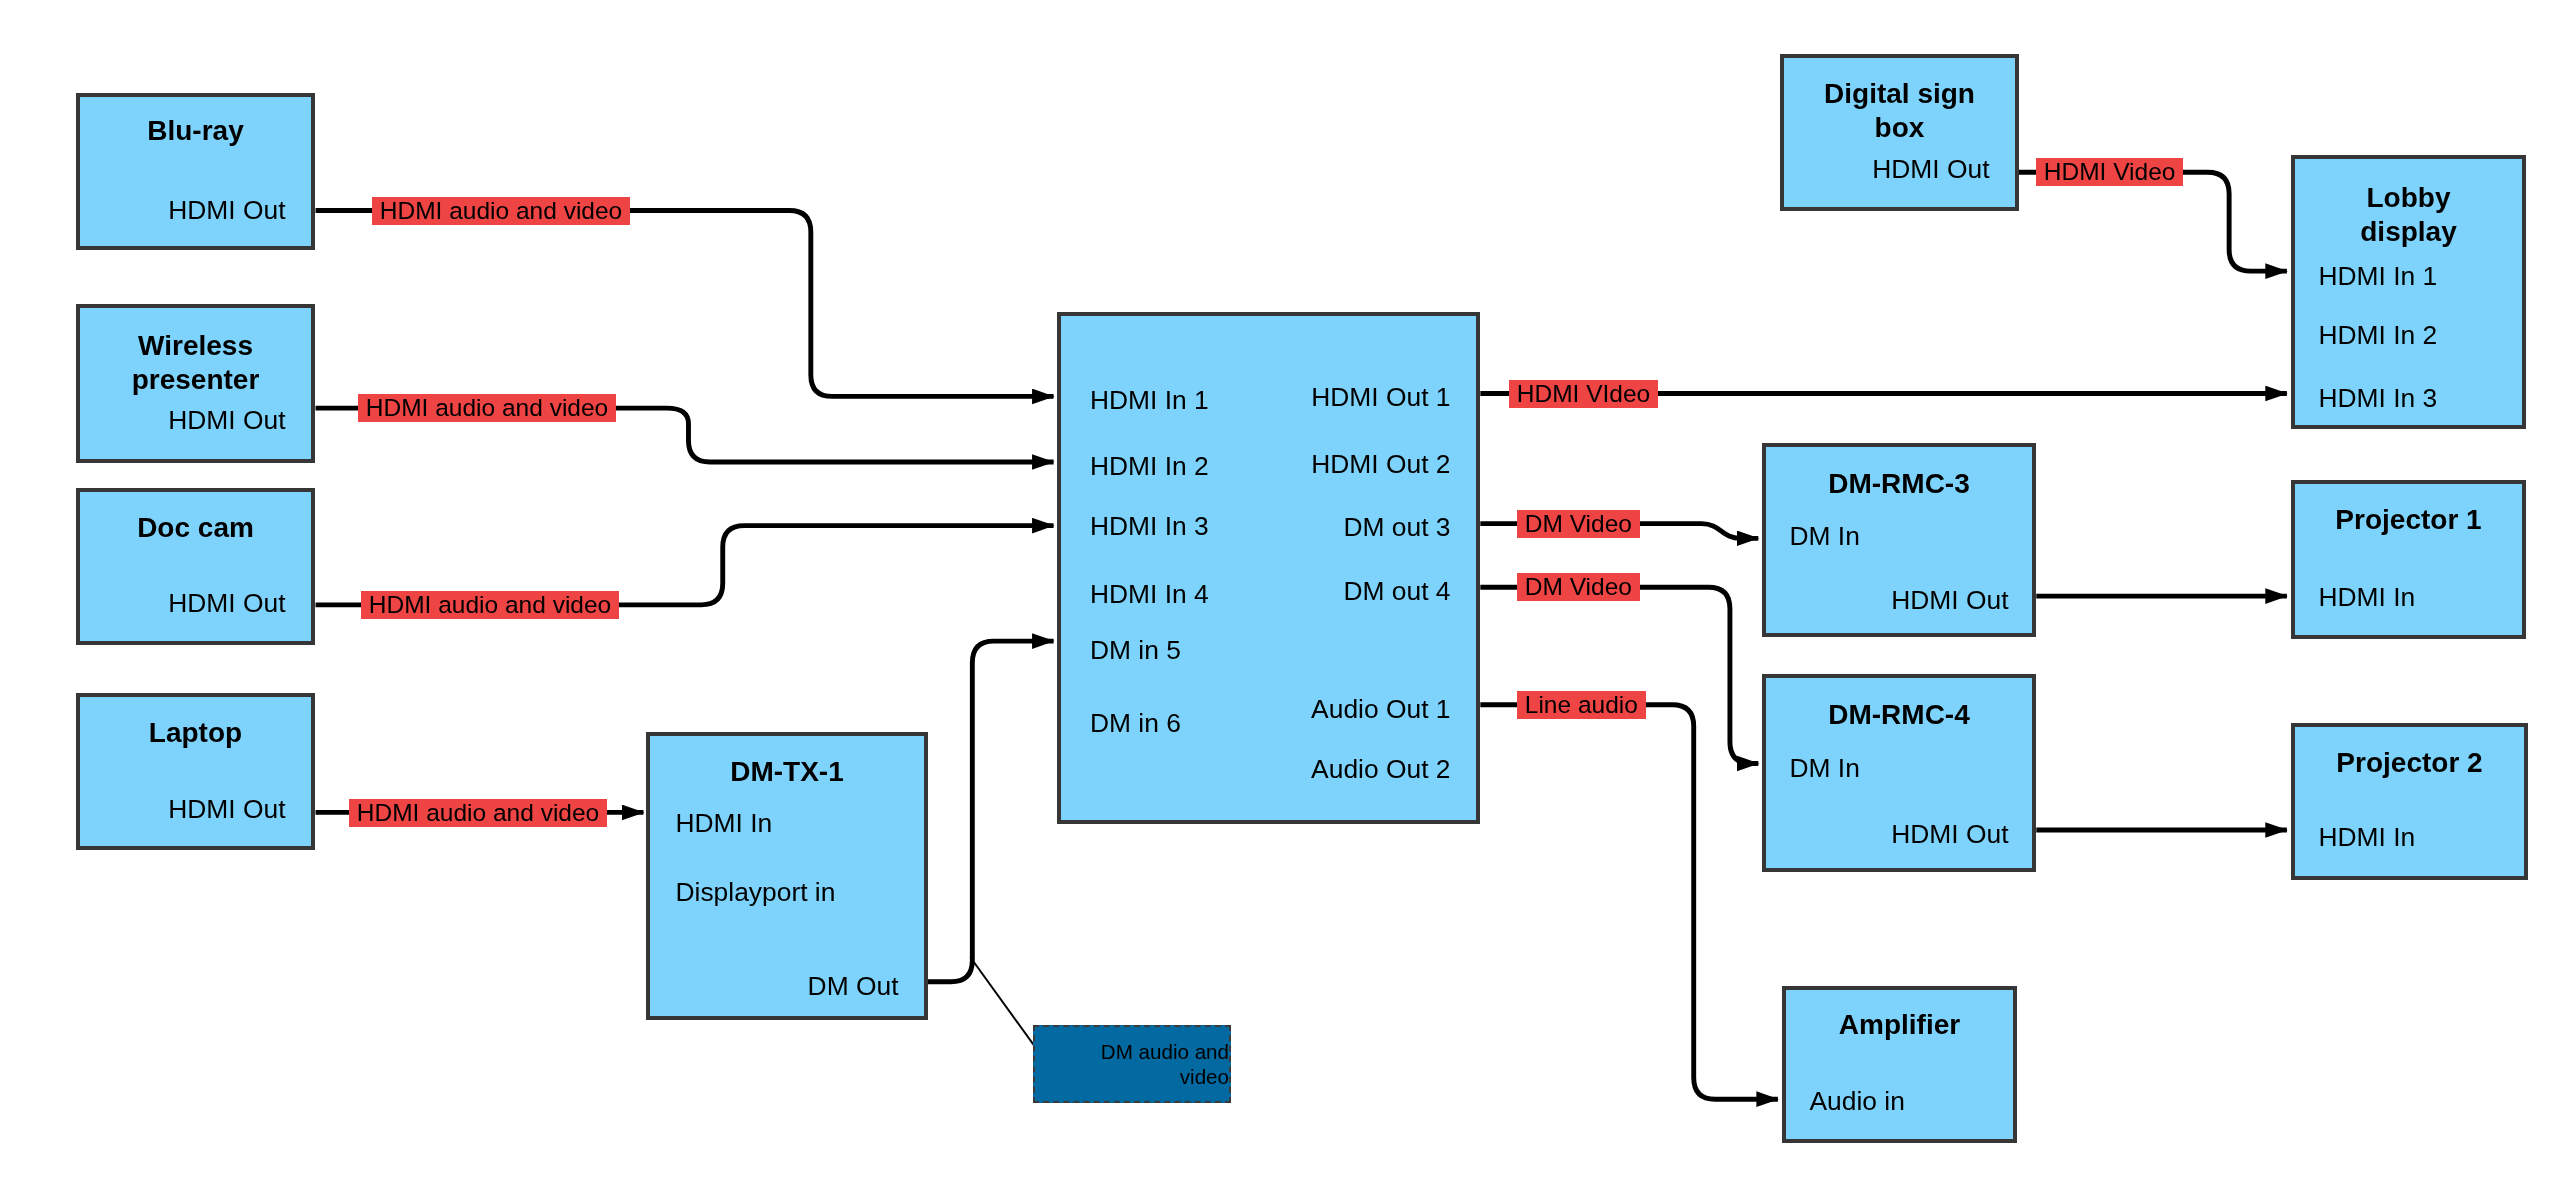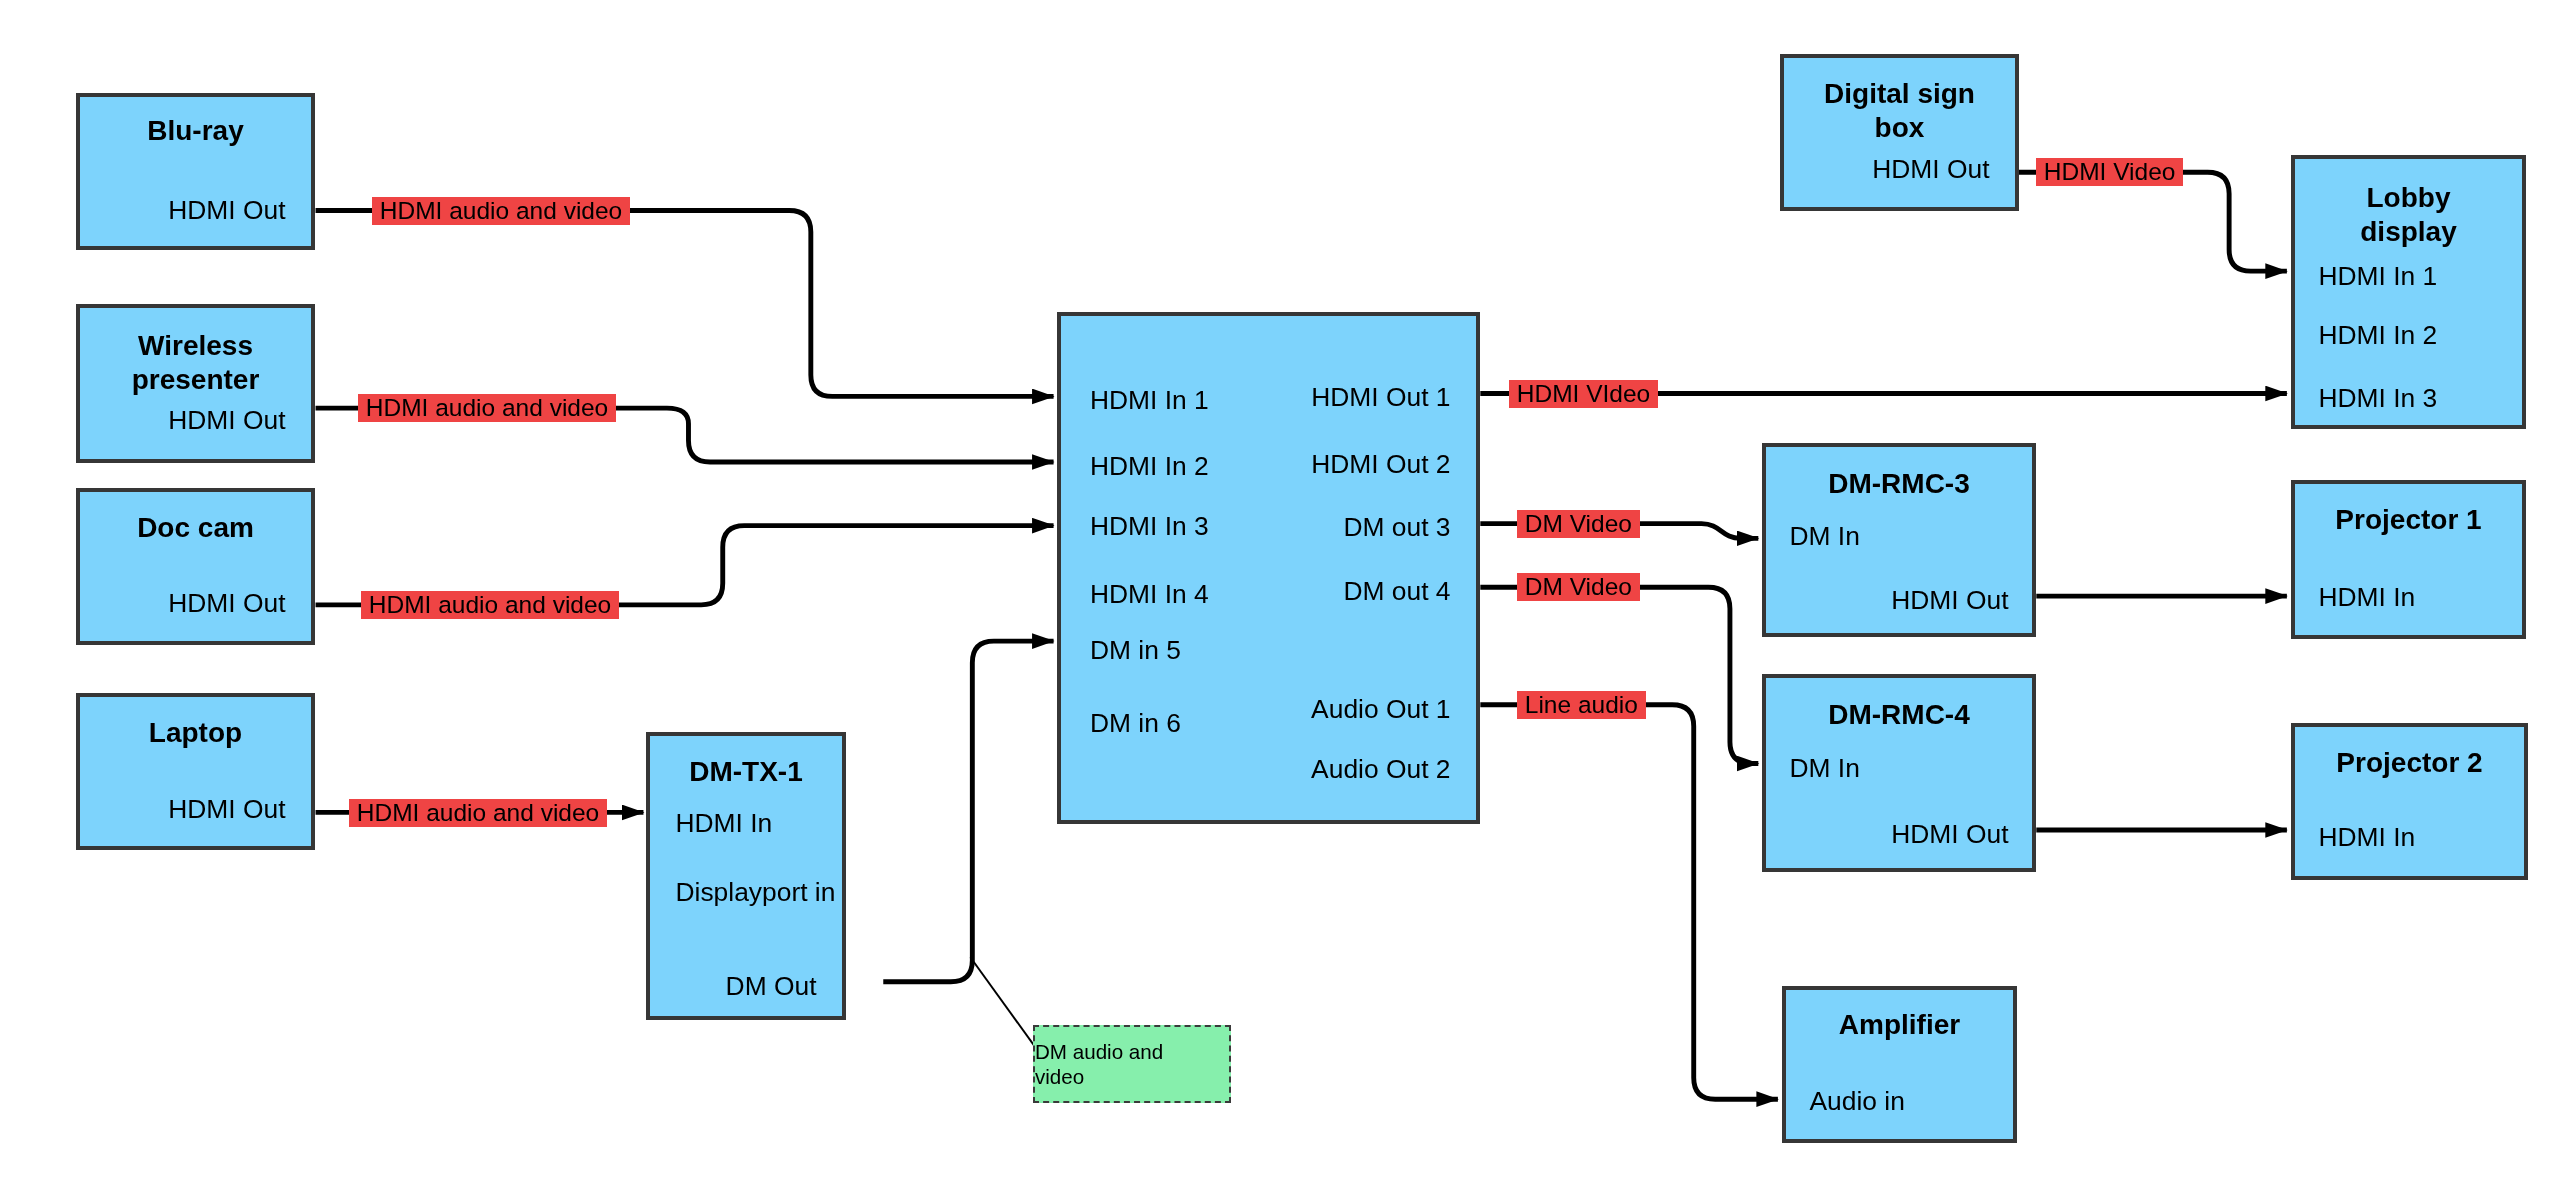--- a/index.html
+++ b/index.html
@@ -42,33 +42,33 @@
     padding:0 7.8px;
     font-size:24.5px;
     white-space:nowrap;
     z-index:3;
   }
   .callout{
     position:absolute;
     left:1033px;top:1025px;
     width:198px;height:78px;
     border:2px dashed #3a3a3a;
-    background:#86efac;
+    background:#0369a1;
     box-sizing:border-box;
     display:flex;flex-direction:column;
-    justify-content:center;align-items:flex-start;
+    justify-content:center;align-items:flex-end;
     font-size:20.6px;line-height:25.5px;
     z-index:2;
   }
   
   #n-bluray   {left:76px;  top:93px;  width:239px; height:157px;}
   #n-wireless {left:76px;  top:304px; width:239px; height:159px;}
   #n-doccam   {left:76px;  top:488px; width:239px; height:157px;}
   #n-laptop   {left:76px;  top:693px; width:239px; height:157px;}
-  #n-dmtx1    {left:646px; top:732px; width:200px; height:288px;}
+  #n-dmtx1    {left:646px; top:732px; width:282px; height:288px;}
   #n-dm8x8    {left:1057px;top:312px; width:423px; height:512px;}
   #n-digsign  {left:1780px;top:54px;  width:239px; height:157px;}
   #n-lobby    {left:2291px;top:155px; width:235px; height:274px;}
   #n-rmc3     {left:1762px;top:443px; width:274px; height:194px;}
   #n-rmc4     {left:1762px;top:674px; width:274px; height:198px;}
   #n-proj1    {left:2291px;top:480px; width:235px; height:159px;}
   #n-proj2    {left:2291px;top:723px; width:237px; height:157px;}
   #n-amp      {left:1782px;top:986px;width:235px; height:157px;}
 </style>
 </head>

